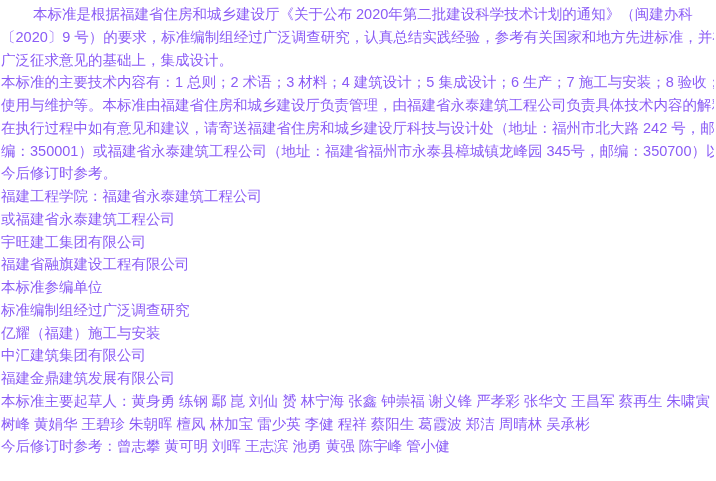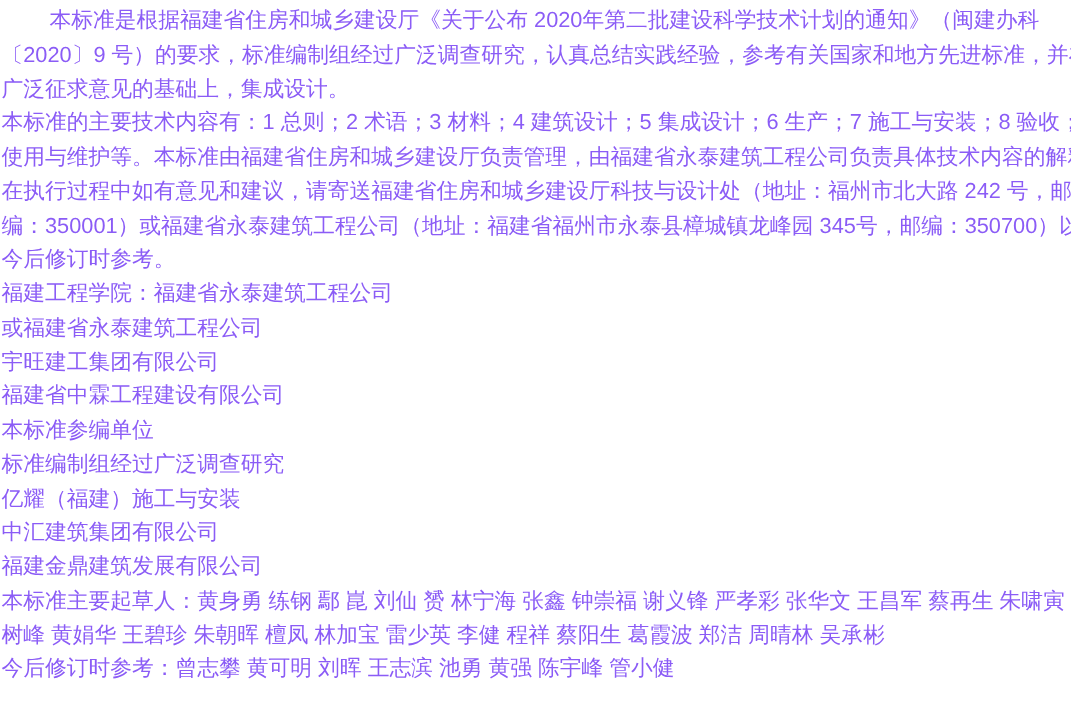--- a/index.html
+++ b/index.html
@@ -38,21 +38,21 @@
       <div class="line">〔2020〕9 号）的要求，标准编制组经过广泛调查研究，认真总结实践经验，参考有关国家和地方先进标准，并在</div>
       <div class="line">广泛征求意见的基础上，集成设计。</div>
       <div class="line">本标准的主要技术内容有：1 总则；2 术语；3 材料；4 建筑设计；5 集成设计；6 生产；7 施工与安装；8 验收；9</div>
       <div class="line">使用与维护等。本标准由福建省住房和城乡建设厅负责管理，由福建省永泰建筑工程公司负责具体技术内容的解释。</div>
       <div class="line">在执行过程中如有意见和建议，请寄送福建省住房和城乡建设厅科技与设计处（地址：福州市北大路 242 号，邮</div>
       <div class="line">编：350001）或福建省永泰建筑工程公司（地址：福建省福州市永泰县樟城镇龙峰园 345号，邮编：350700）以供</div>
       <div class="line">今后修订时参考。</div>
       <div class="line">福建工程学院：福建省永泰建筑工程公司</div>
       <div class="line">或福建省永泰建筑工程公司</div>
       <div class="line">宇旺建工集团有限公司</div>
-      <div class="line">福建省中霖工程建设有限公司</div>
+      <div class="line">福建省融旗建设工程有限公司</div>
       <div class="line">本标准参编单位</div>
       <div class="line">标准编制组经过广泛调查研究</div>
       <div class="line">亿耀（福建）施工与安装</div>
       <div class="line">中汇建筑集团有限公司</div>
       <div class="line">福建金鼎建筑发展有限公司</div>
       <div class="line">本标准主要起草人：黄身勇 练钢 鄢 崑 刘仙 赟 林宁海 张鑫 钟崇福 谢义锋 严孝彩 张华文 王昌军 蔡再生 朱啸寅 郑</div>
       <div class="line">树峰 黄娟华 王碧珍 朱朝晖 檀凤 林加宝 雷少英 李健 程祥 蔡阳生 葛霞波 郑洁 周晴林 吴承彬</div>
       <div class="line">今后修订时参考：曾志攀 黄可明 刘晖 王志滨 池勇 黄强 陈宇峰 管小健</div>
     </div>
 </div>

